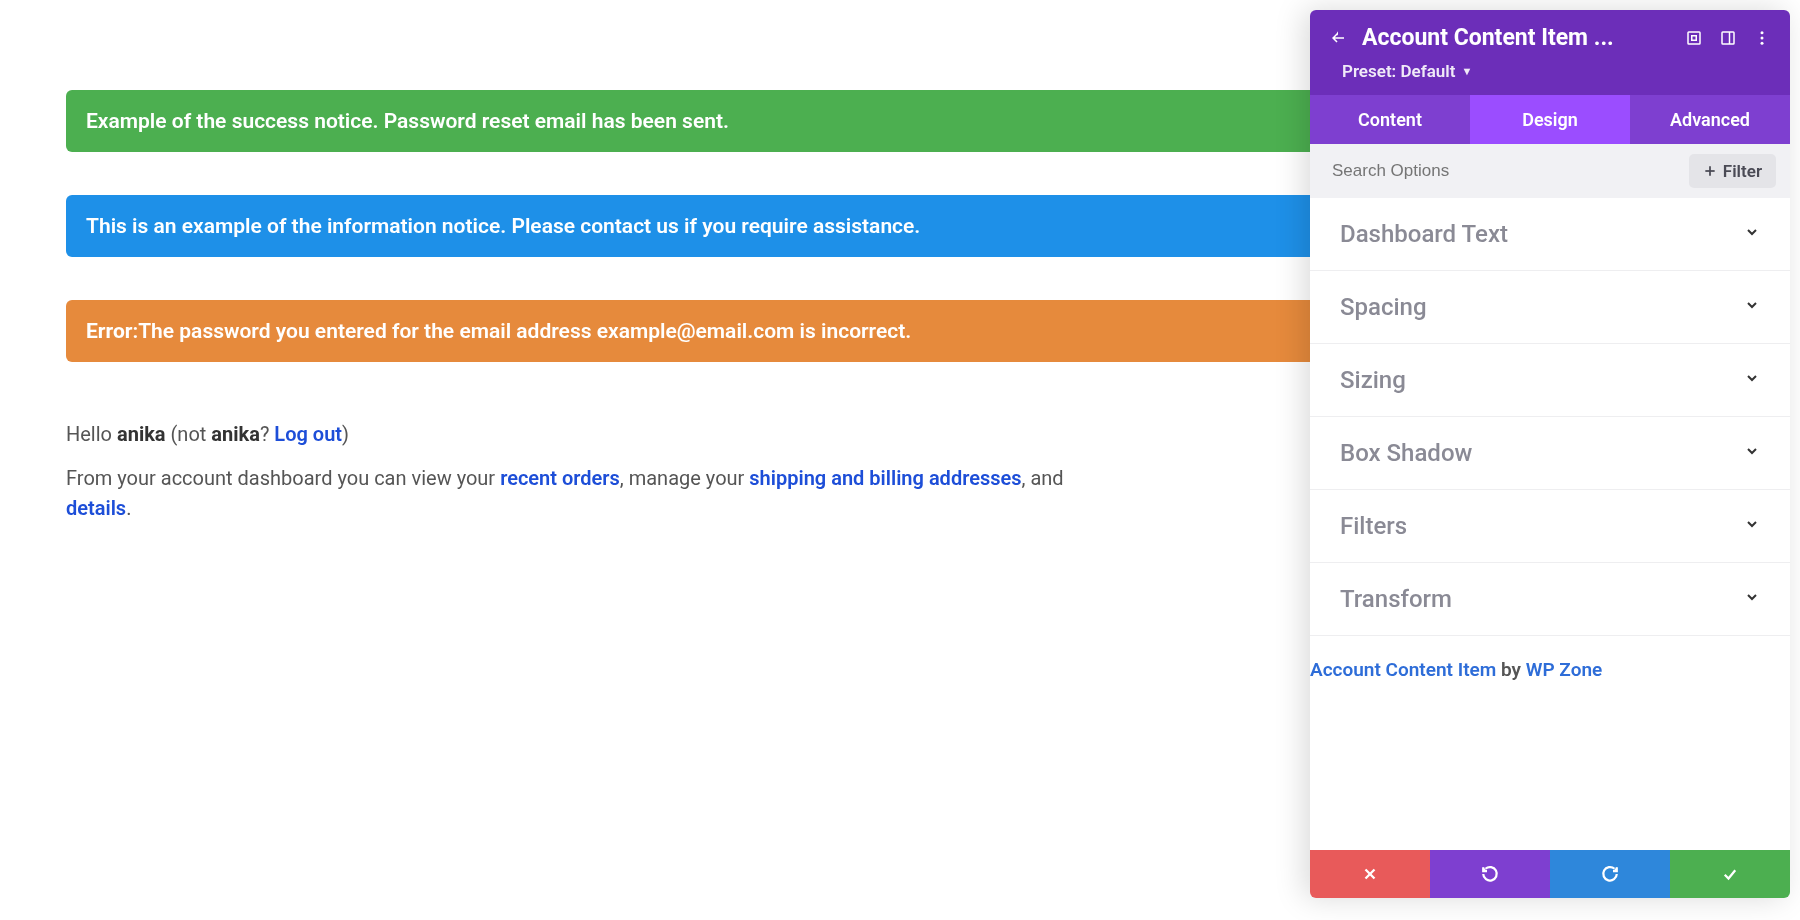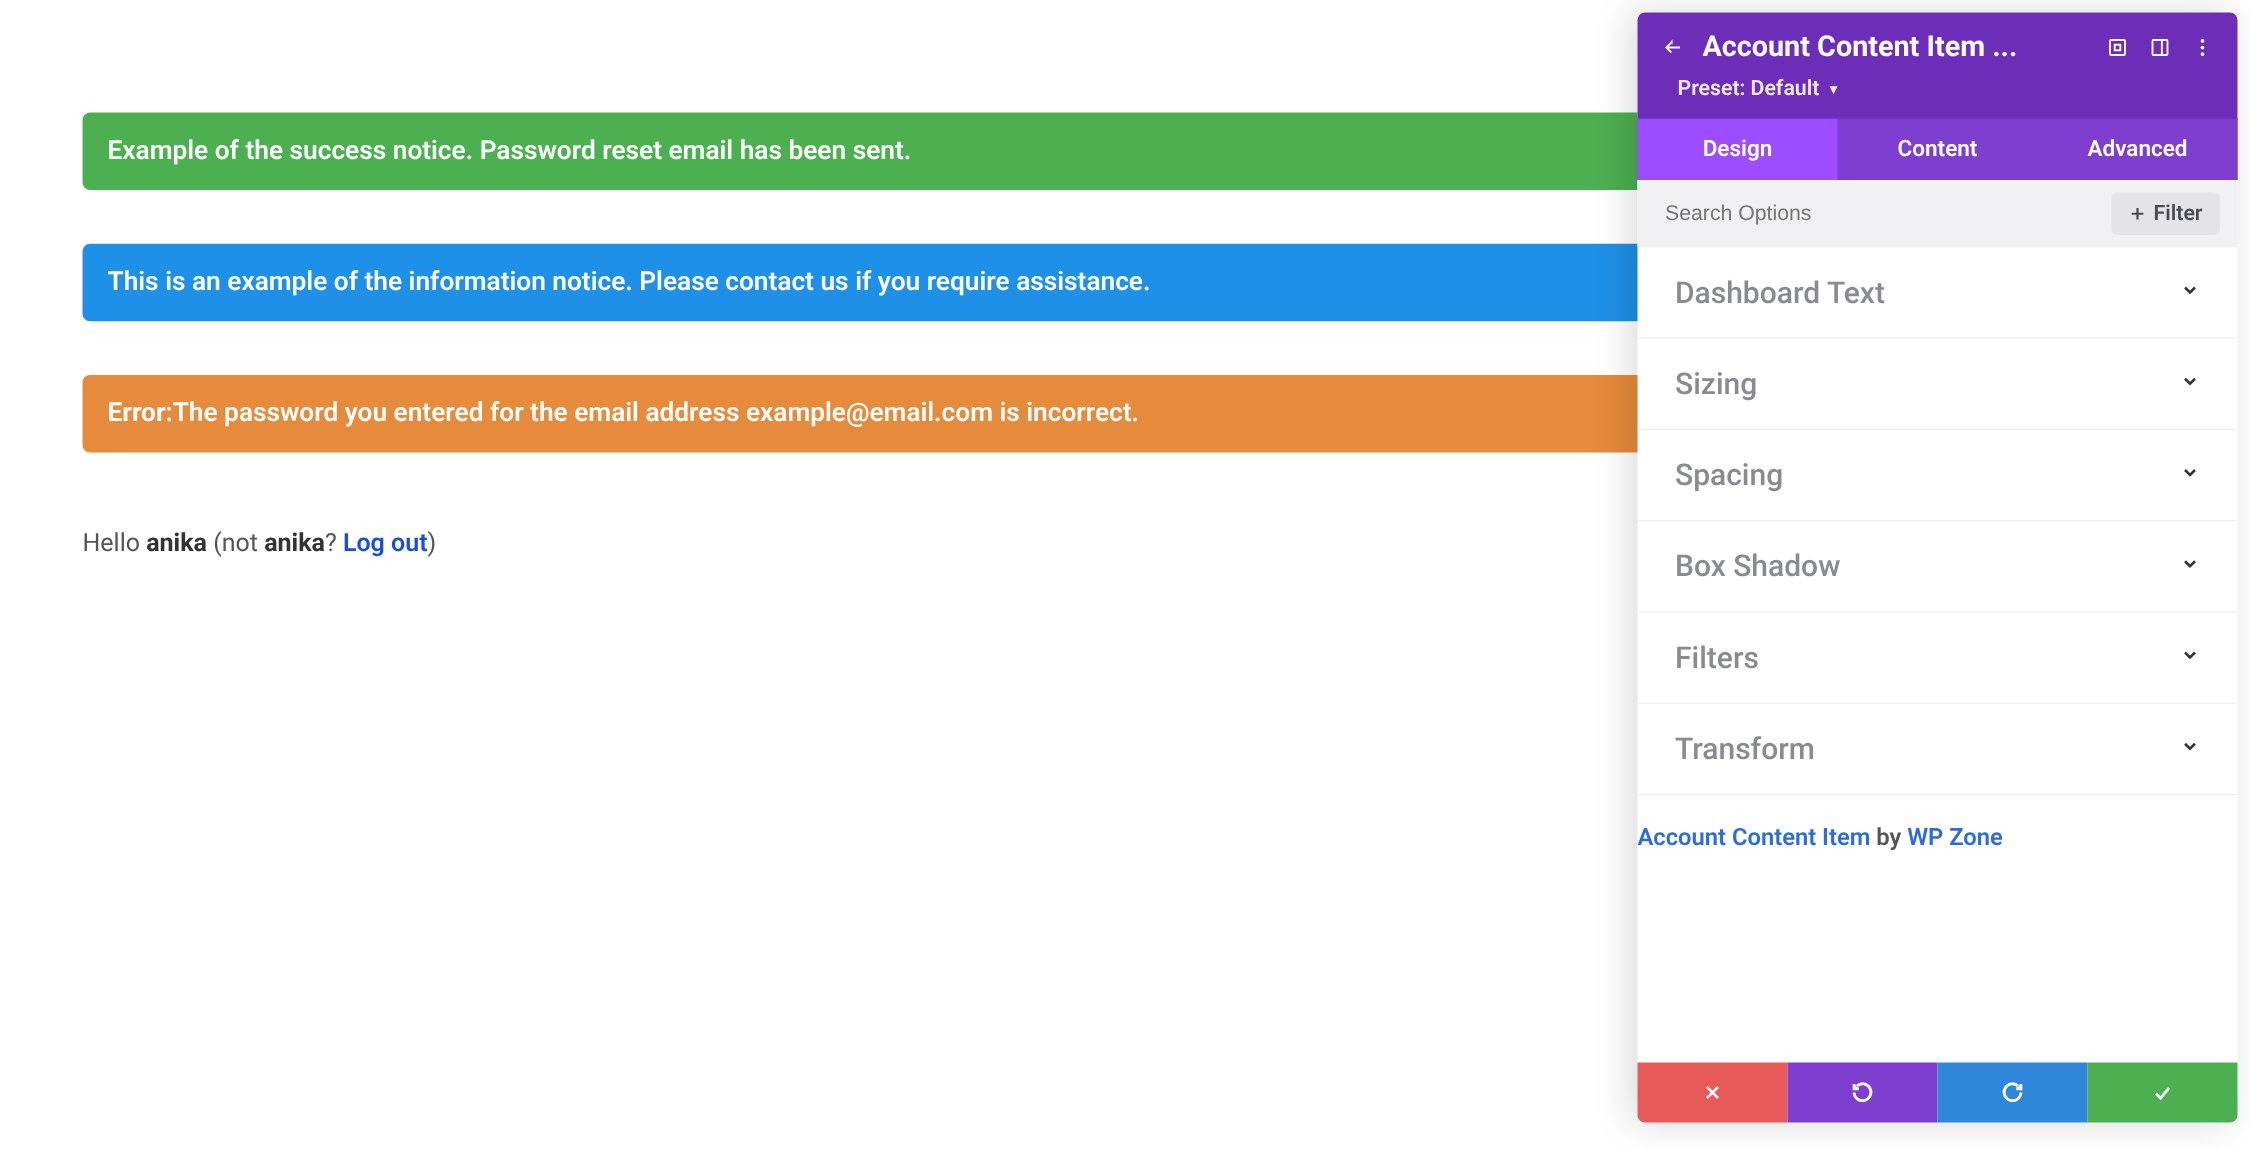--- a/index.html
+++ b/index.html
@@ -240,20 +240,23 @@
     <span>This is an example of the information notice. Please contact us if you require assistance.</span>
   </div>
 
   <div class="notice notice-error">
     <span class="error-label">Error</span><span>:The password you entered for the email address example@email.com is incorrect.</span>
   </div>
 
   <div class="dashboard-text">
     <p>
       <span>Hello </span><strong>anika</strong><span> (not </span><strong>anika</strong><span>? </span><a href="#">Log out</a><span>)</span>
+    </p>
+    <p>
+      <span>From your account dashboard you can view your </span><a href="#">recent orders</a><span>, manage your </span><a href="#">shipping and billing addresses</a><span>, and </span><br><a href="#">details</a><span>.</span>
     </p>
   </div>
 
 </div>
 
 <div class="settings-panel">
 
   <div class="panel-header">
     <div class="panel-title-row">
       <div class="panel-header-icon">
@@ -281,22 +284,22 @@
             <circle cx="12" cy="12" r="2"></circle>
             <circle cx="12" cy="19" r="2"></circle>
           </svg>
       </div>
     </div>
     <div class="panel-preset">
       <span>Preset: Default</span>
       <span class="caret">▼</span>
     </div>
     <div class="panel-tabs">
+      <div class="panel-tab">Content</div>
       <div class="panel-tab active">Design</div>
-      <div class="panel-tab">Content</div>
       <div class="panel-tab">Advanced</div>
     </div>
   </div>
 
   <div class="panel-search-row">
     <input class="panel-search-input" placeholder="Search Options" style="">
     <div class="panel-filter-btn">
       <svg viewBox="0 0 24 24" stroke="currentColor" stroke-width="3" fill="none">
           <line x1="12" y1="4" x2="12" y2="20"></line>
           <line x1="4" y1="12" x2="20" y2="12"></line>
@@ -306,27 +309,27 @@
   </div>
 
   <div class="panel-options">
     <div class="option-row">
       <span class="option-label">Dashboard Text</span>
       <span class="option-chevron"><svg viewBox="0 0 24 24" fill="none" stroke="currentColor" stroke-width="3">
             <polyline points="6 9 12 15 18 9"></polyline>
           </svg></span>
     </div>
     <div class="option-row">
+      <span class="option-label">Spacing</span>
+      <span class="option-chevron"><svg viewBox="0 0 24 24" fill="none" stroke="currentColor" stroke-width="3">
+            <polyline points="6 9 12 15 18 9"></polyline>
+          </svg></span>
+    </div>
+    <div class="option-row">
       <span class="option-label">Sizing</span>
-      <span class="option-chevron"><svg viewBox="0 0 24 24" fill="none" stroke="currentColor" stroke-width="3">
-            <polyline points="6 9 12 15 18 9"></polyline>
-          </svg></span>
-    </div>
-    <div class="option-row">
-      <span class="option-label">Spacing</span>
       <span class="option-chevron"><svg viewBox="0 0 24 24" fill="none" stroke="currentColor" stroke-width="3">
             <polyline points="6 9 12 15 18 9"></polyline>
           </svg></span>
     </div>
     <div class="option-row">
       <span class="option-label">Box Shadow</span>
       <span class="option-chevron"><svg viewBox="0 0 24 24" fill="none" stroke="currentColor" stroke-width="3">
             <polyline points="6 9 12 15 18 9"></polyline>
           </svg></span>
     </div>

